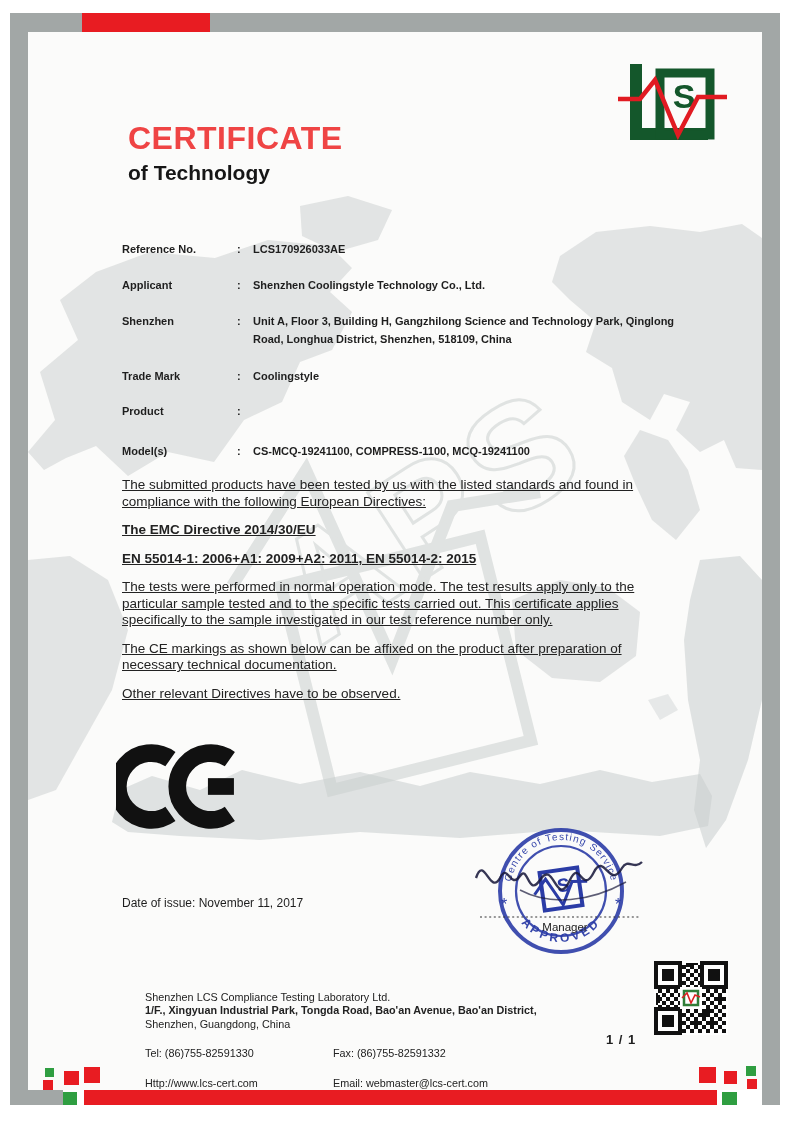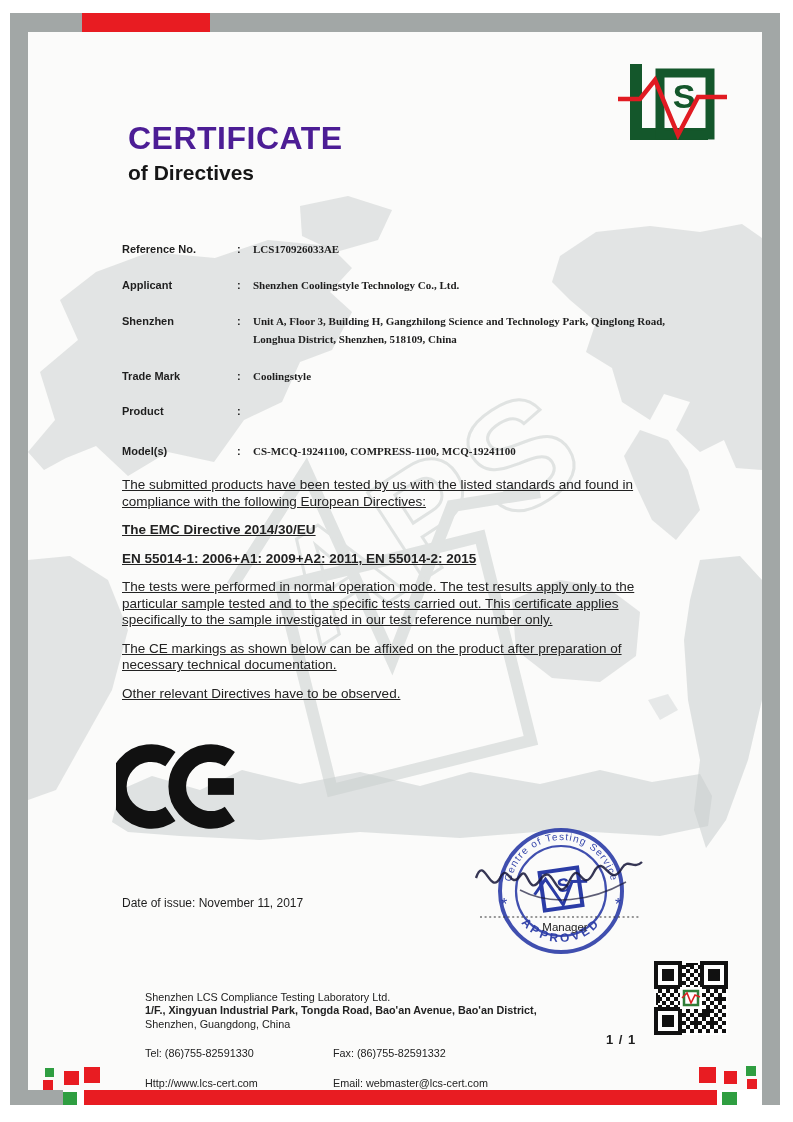--- a/index.html
+++ b/index.html
@@ -12,27 +12,27 @@
   .fr-left{left:10px;top:13px;width:18px;height:1092px;}
   .fr-top{left:10px;top:13px;width:770px;height:19px;}
   .fr-right{left:762px;top:13px;width:18px;height:1092px;}
   .fr-bl{left:10px;top:1090px;width:53px;height:15px;}
   .red-top{position:absolute;left:82px;top:13px;width:128px;height:19px;background:#e81c22;z-index:4;}
   .red-bottom{position:absolute;left:84px;top:1090px;width:633px;height:15px;background:#e81c22;z-index:4;}
   .sq{position:absolute;z-index:5;}
   .sq.red{background:#e81c22;} .sq.green{background:#2f9e41;}
   
   .title-block{position:absolute;left:128px;top:120px;z-index:6;}
-  .title-main{font-size:32px;font-weight:bold;letter-spacing:.5px;color:#4c1d95;line-height:36px;}
+  .title-main{font-size:32px;font-weight:bold;letter-spacing:.5px;color:#ef4444;line-height:36px;}
   .title-sub{font-size:21px;font-weight:bold;color:#161616;line-height:26px;margin-top:4px;}
   .fields{position:absolute;left:122px;top:236px;width:580px;z-index:6;}
   .field-row{position:absolute;left:0;display:flex;font-size:11px;font-weight:bold;line-height:18px;}
   .field-label{flex:0 0 115px;}
   .field-colon{flex:0 0 16px;}
-  .field-value{width:436px;font-family:Liberation Serif, serif;}
+  .field-value{width:436px;}
   .paras{position:absolute;left:122px;top:477px;width:545px;z-index:6;font-size:13.5px;line-height:16.5px;color:#222;}
   .paras p{margin:0 0 12px 0;text-decoration:underline;}
   .paras p.b{font-weight:bold;}
   .date-line{position:absolute;left:122px;top:896px;font-size:12px;font-weight:normal;z-index:6;}
   .ce-wrap{position:absolute;left:116px;top:740px;z-index:6;}
   .stamp-wrap{position:absolute;left:470px;top:818px;z-index:7;}
   .footer{position:absolute;left:145px;top:991px;z-index:6;font-size:10.8px;line-height:13.4px;color:#222;}
   .footer .b{font-weight:bold;}
   .footer-row{display:flex;margin-top:16px;}
   .footer-row .c1{width:188px;}
@@ -92,21 +92,21 @@
     <svg width="115" height="100" viewBox="0 0 115 100">
       <path d="M14,12 h12 v64 h66 v12 h-78 z" fill="#14572b"></path>
       <rect x="44" y="21" width="50" height="62" fill="none" stroke="#14572b" stroke-width="9"></rect>
       <text x="68" y="56" text-anchor="middle" font-family="Liberation Sans, sans-serif" font-size="34" font-weight="bold" fill="#14572b">S</text>
       <polyline points="2,47 24,47 39,28 62,83 82,45 111,45" fill="none" stroke="#e11b22" stroke-width="4.5"></polyline>
     </svg>
   </div>
 
   <div class="title-block">
     <div class="title-main">CERTIFICATE</div>
-    <div class="title-sub">of Directives</div>
+    <div class="title-sub">of Technology</div>
   </div>
 
   <div class="fields">
     <div class="field-row" style="top:4px">
       <span class="field-label">Reference No.</span>
       <span class="field-colon">:</span>
       <span class="field-value">LCS170926033AE</span>
     </div>
     <div class="field-row" style="top:40px">
       <span class="field-label">Applicant</span>

